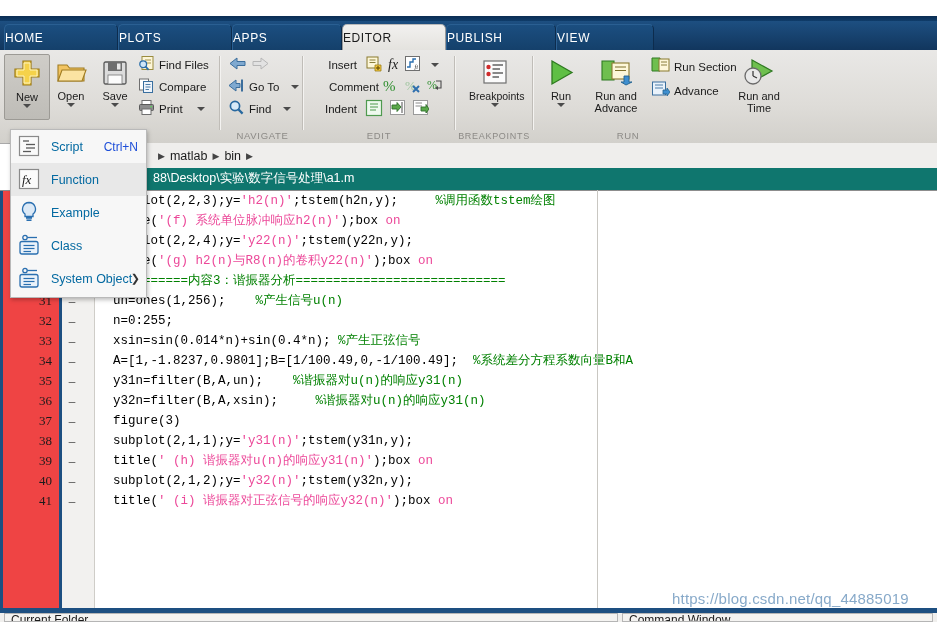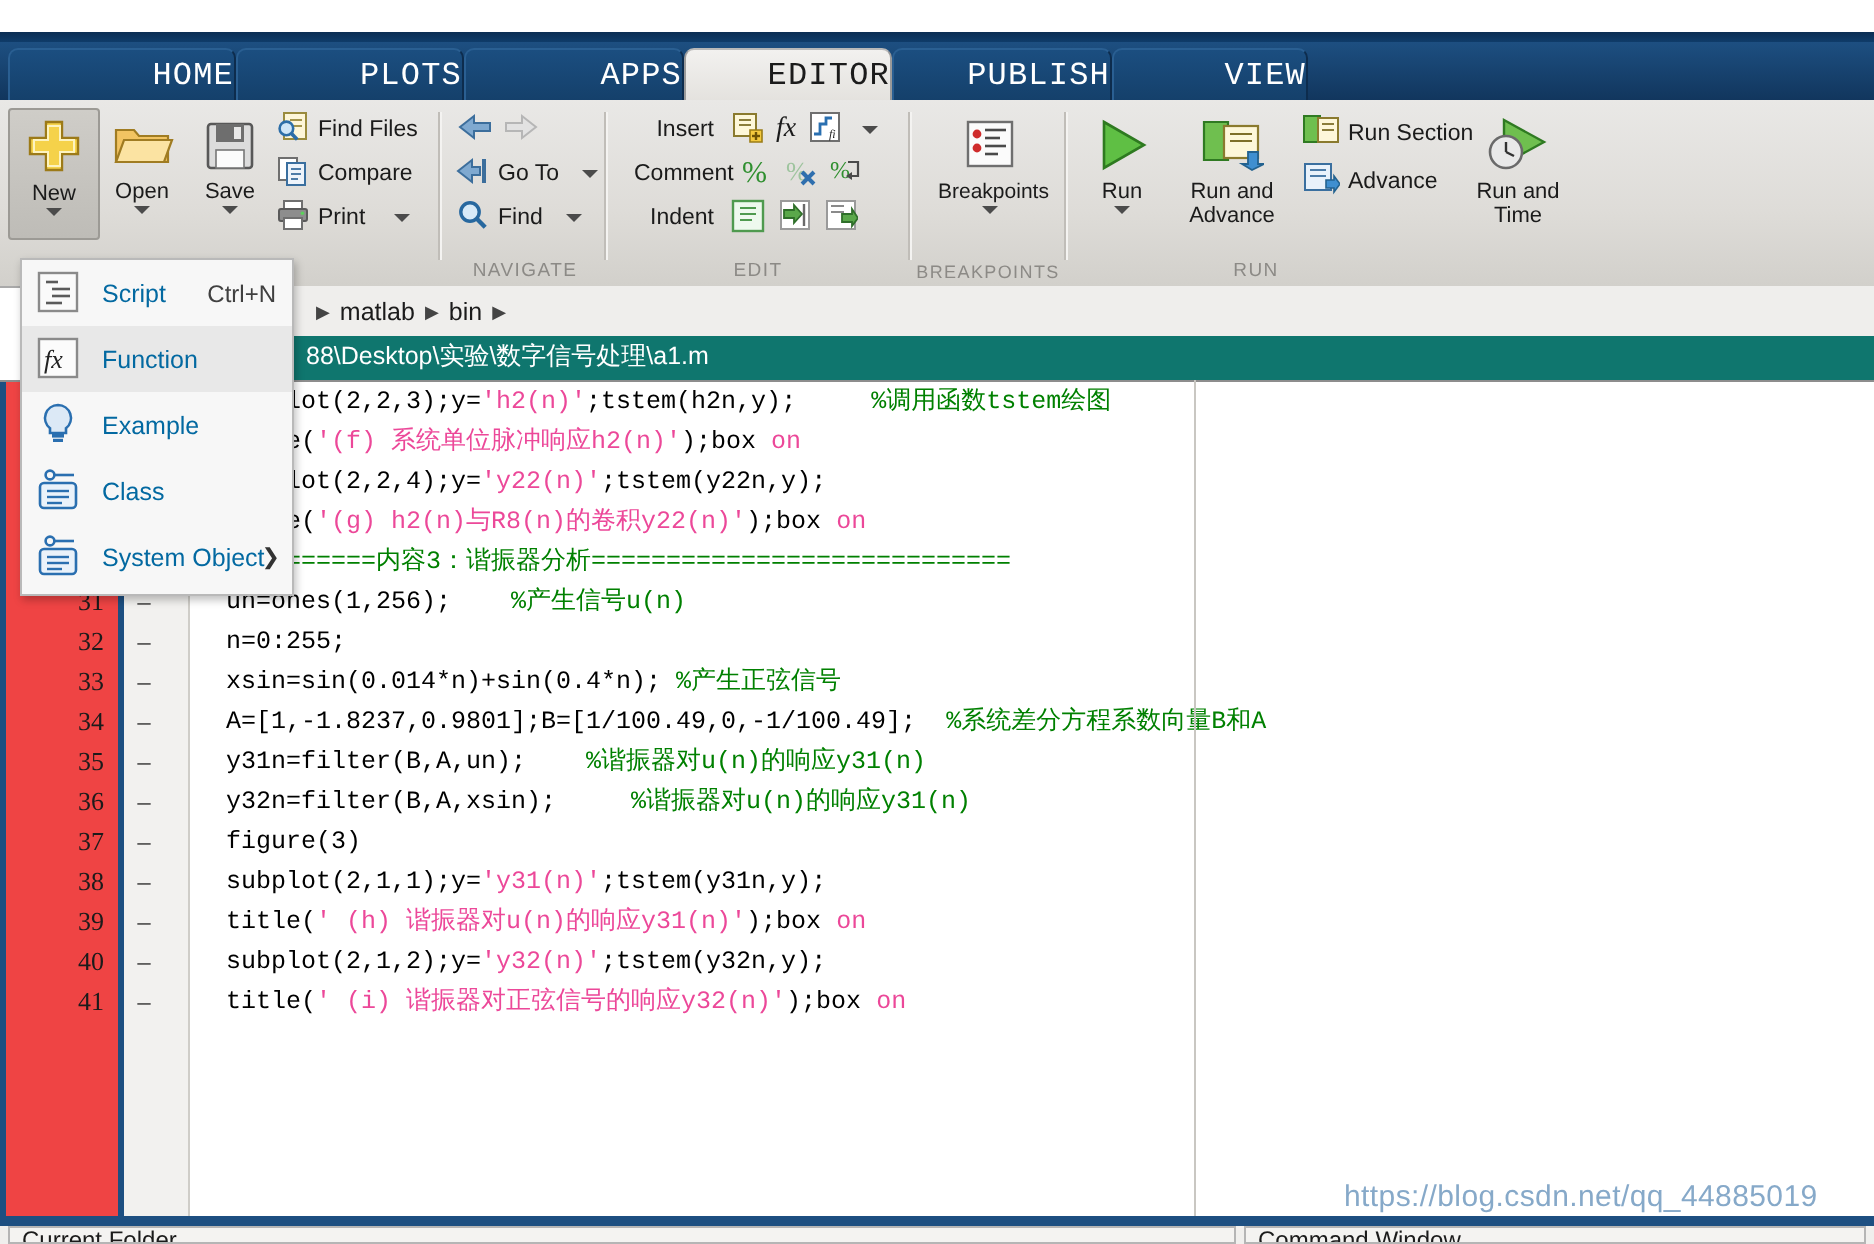--- a/index.html
+++ b/index.html
@@ -15,26 +15,26 @@
   #frame{position:absolute;left:0;top:0;width:937px;height:622px;overflow:hidden;background:#fff;}
 
   
   #titleband{position:absolute;left:0;top:0;width:937px;height:22px;
      background:linear-gradient(#ffffff 0%,#ffffff 72%,#0b2d53 73%,#103f6e 100%);}
 
   
   #tabrow{position:absolute;left:0;top:21px;width:937px;height:30px;
      background:linear-gradient(#1d4f81,#11355c);}
   .tabstrip{position:absolute;left:0;top:0;height:30px;}
-  .rtab{position:absolute;top:3px;height:27px;line-height:26px;text-align:right;
-     color:#ffffff;font-size:16px;letter-spacing:.6px;
+  .rtab{position:absolute;top:3px;height:27px;line-height:26px;text-align:left;
+     color:#ffffff;font-size:12px;letter-spacing:.6px;
      background:linear-gradient(#1b4e80,#143f69);
      border-top-left-radius:5px;border-top-right-radius:5px;
      border-left:1px solid #2a5f92;border-right:1px solid #0d2c4d;border-top:1px solid #2a5f92;
-     cursor:default;font-family:Liberation Mono, monospace;}
+     cursor:default;}
   .rtab.active{background:linear-gradient(#f2f1ef,#e3e1dd);color:#1b1b1b;
      border-left:1px solid #9a9a9a;border-right:1px solid #9a9a9a;border-top:1px solid #b9b9b9;}
   #winicons{position:absolute;right:4px;top:24px;height:24px;display:flex;align-items:center;gap:3px;}
   .wicon{width:20px;height:20px;position:relative;border-radius:2px;}
 
   
   #ribbon{position:absolute;left:0;top:50px;width:937px;height:93px;
      background:linear-gradient(#e9e8e6 0%,#dedcd8 60%,#d2d0cb 100%);
      border-bottom:1px solid #a9a9a9;}
   .group{position:absolute;top:0;height:93px;}
@@ -56,21 +56,21 @@
      border-top:4px solid #4b4b4b;margin-left:6px;}
 
   .ic{display:inline-block;position:relative;}
 
   
   #newmenu{position:absolute;left:10px;top:129px;width:135px;height:167px;
      background:#f7f7f7;border:1px solid #b9b9b9;box-shadow:1px 2px 4px rgba(0,0,0,.25);z-index:40;}
   .mitem{position:relative;height:33px;display:flex;align-items:center;padding-left:6px;cursor:default;}
   .mitem.hl{background:#e8e8e8;}
   .mitem .mtext{font-size:12.5px;color:#0369a1;margin-left:8px;}
-  .mitem .mkey{position:absolute;right:8px;font-size:12px;color:#404040;}
+  .mitem .mkey{position:absolute;right:8px;font-size:12px;color:#1d4ed8;}
   .mitem .mchev{position:absolute;right:6px;font-size:11px;color:#333;}
   .mico{width:26px;height:26px;position:relative;flex:0 0 26px;}
 
   
   #crumbwrap{position:absolute;left:145px;top:143px;width:792px;height:25px;
      background:#efeeec;border-bottom:1px solid #b5b5b5;}
   #crumb{position:absolute;left:8px;top:2px;height:21px;display:flex;align-items:center;
      font-size:12.5px;color:#1b1b1b;}
   .crsep{color:#444;margin:0 5px;font-size:9px;}
 
@@ -287,21 +287,21 @@
           <svg width="17" height="17" viewBox="0 0 17 17">
             <rect x="1.5" y="1.5" width="14" height="14" fill="#fff" stroke="#6f6f6f" stroke-width="1"></rect>
             <polyline points="3,12 6,12 6,7 9,7 9,4 12,4" fill="none" stroke="#2a6fb0" stroke-width="1.4"></polyline>
             <text x="10.5" y="14" font-size="6" fill="#1b1b1b" font-family="serif" font-style="italic">fi</text>
           </svg>
         </span>
         <span class="dnarrow" style="margin-left:10px;"></span>
       </div>
 
       <div class="smrow" style="left:10px;top:26px;">
-        <span class="stext" style="width:44px;text-align:right;display:inline-block;margin-left:4px;">Comment</span>
+        <span class="stext" style="width:44px;text-align:right;display:inline-block;margin-left:16px;">Comment</span>
         <span class="ic" style="margin-left:8px;">
           <svg width="17" height="17" viewBox="0 0 17 17">
             <text x="2" y="14" font-size="15" fill="#2f8f2f" font-family="serif">%</text>
           </svg>
         </span>
         <span class="ic" style="margin-left:6px;">
           <svg width="17" height="17" viewBox="0 0 17 17">
             <text x="1" y="13" font-size="13" fill="#9ec49e" font-family="serif">%</text>
             <path d="M9 9 L15 15 M15 9 L9 15" stroke="#2f6fae" stroke-width="2"></path>
           </svg>

